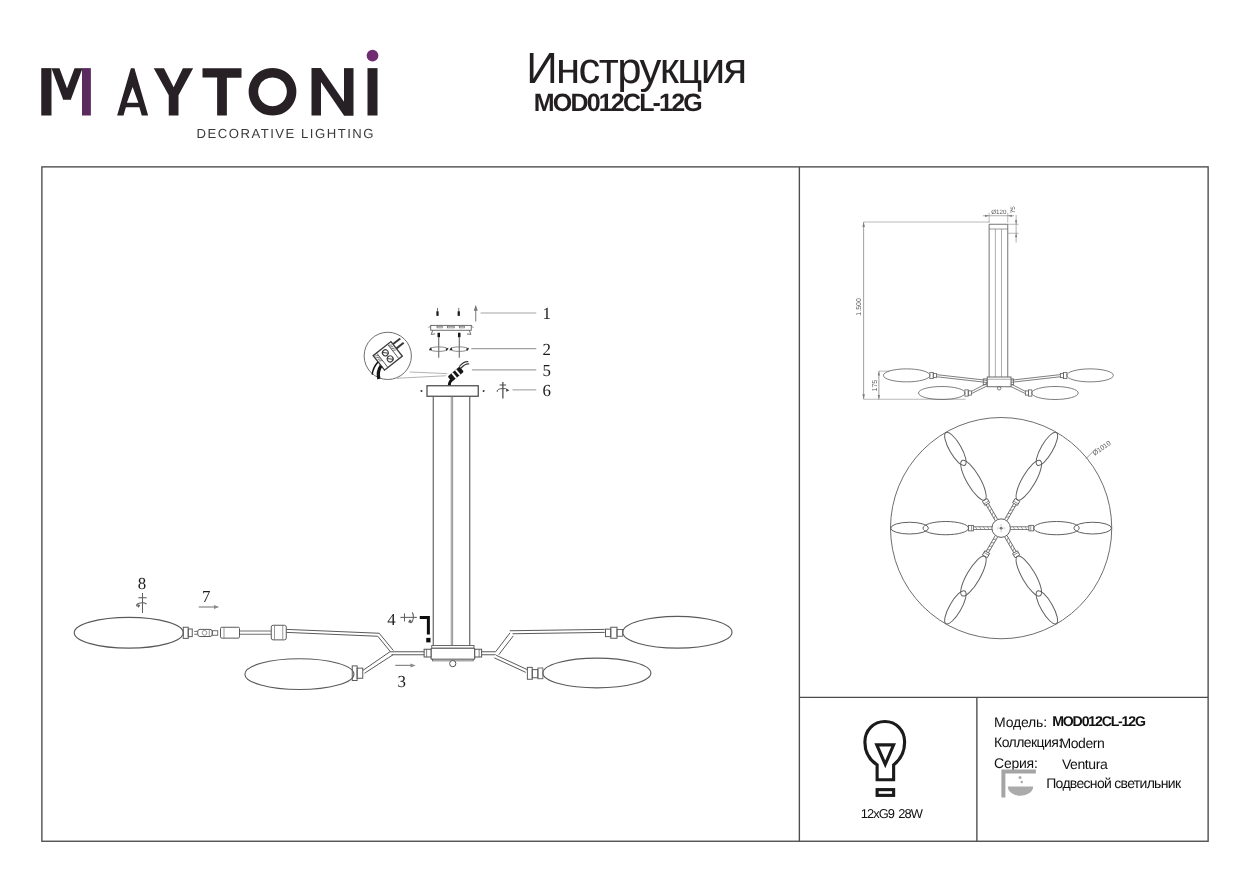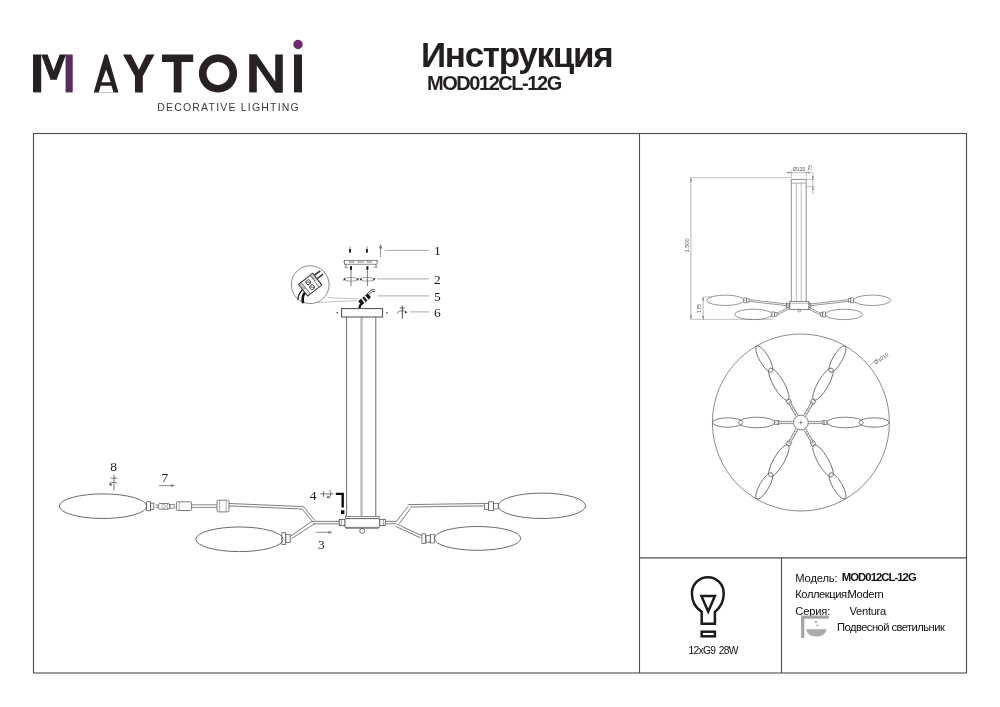--- a/index.html
+++ b/index.html
@@ -349,14 +349,14 @@
     <text x="837" y="630.6" letter-spacing="-0.55">Подвесной светильник</text>
   </g>
   <g id="pendicon">
     <path d="M802.7 637.9 L802.7 617.2 L828.7 617.2" stroke="#a5a5a5" stroke-width="3.2" fill="none"></path>
     <path d="M806.2 629.2 L826.6 629.2 A10.2 7.4 0 0 1 806.2 629.2 Z" fill="#ababab" stroke="none"></path>
     <circle cx="816" cy="621.9" r="1.2" fill="#ababab" stroke="none"></circle>
     <circle cx="817.4" cy="625.5" r="1" fill="#ababab" stroke="none"></circle>
   </g>
 </svg>
 
-<div class="abs" style="left:421px;top:35px;font-size:35px;font-weight:bold;letter-spacing:-1.3px;">Инструкция</div>
+<div class="abs" style="left:421px;top:35px;font-size:35px;font-weight:normal;letter-spacing:-1.3px;">Инструкция</div>
 <div class="abs" style="left:427px;top:72px;font-size:20px;font-weight:bold;letter-spacing:-1.45px;">MOD012CL-12G</div>
 
 </body></html>

